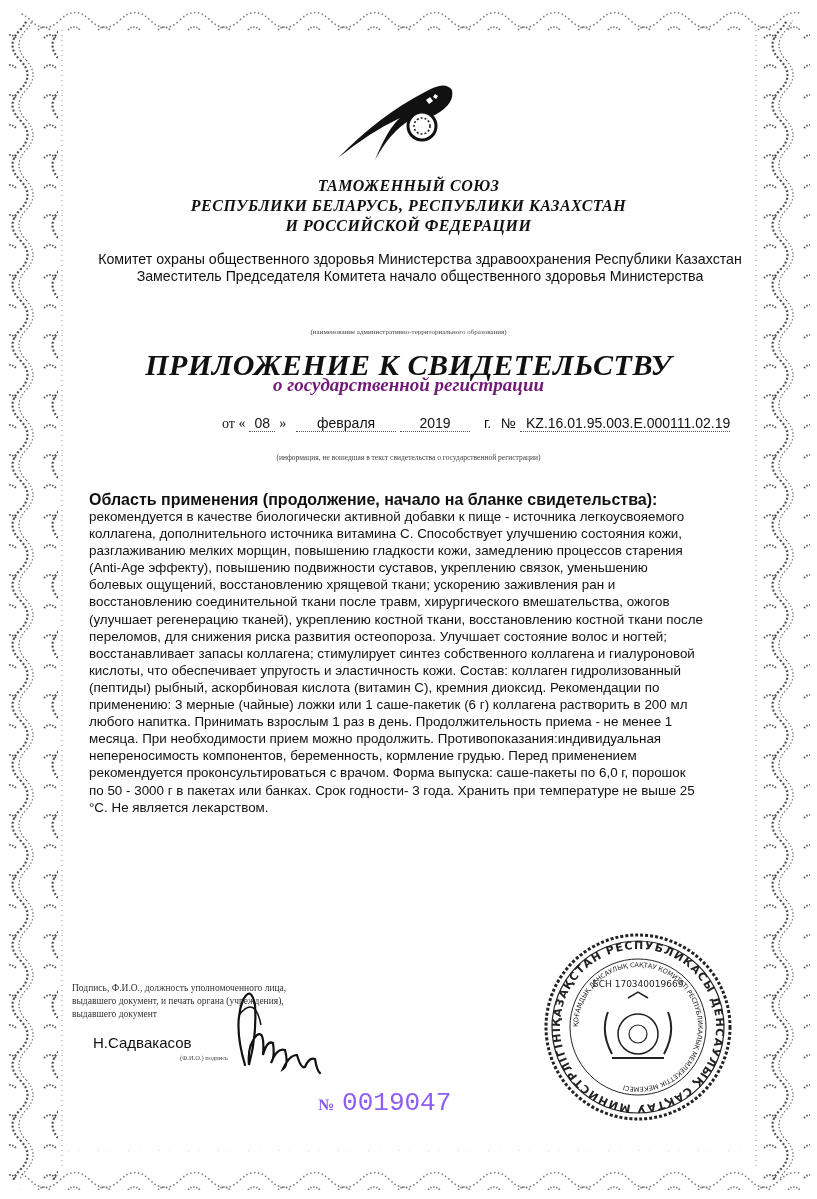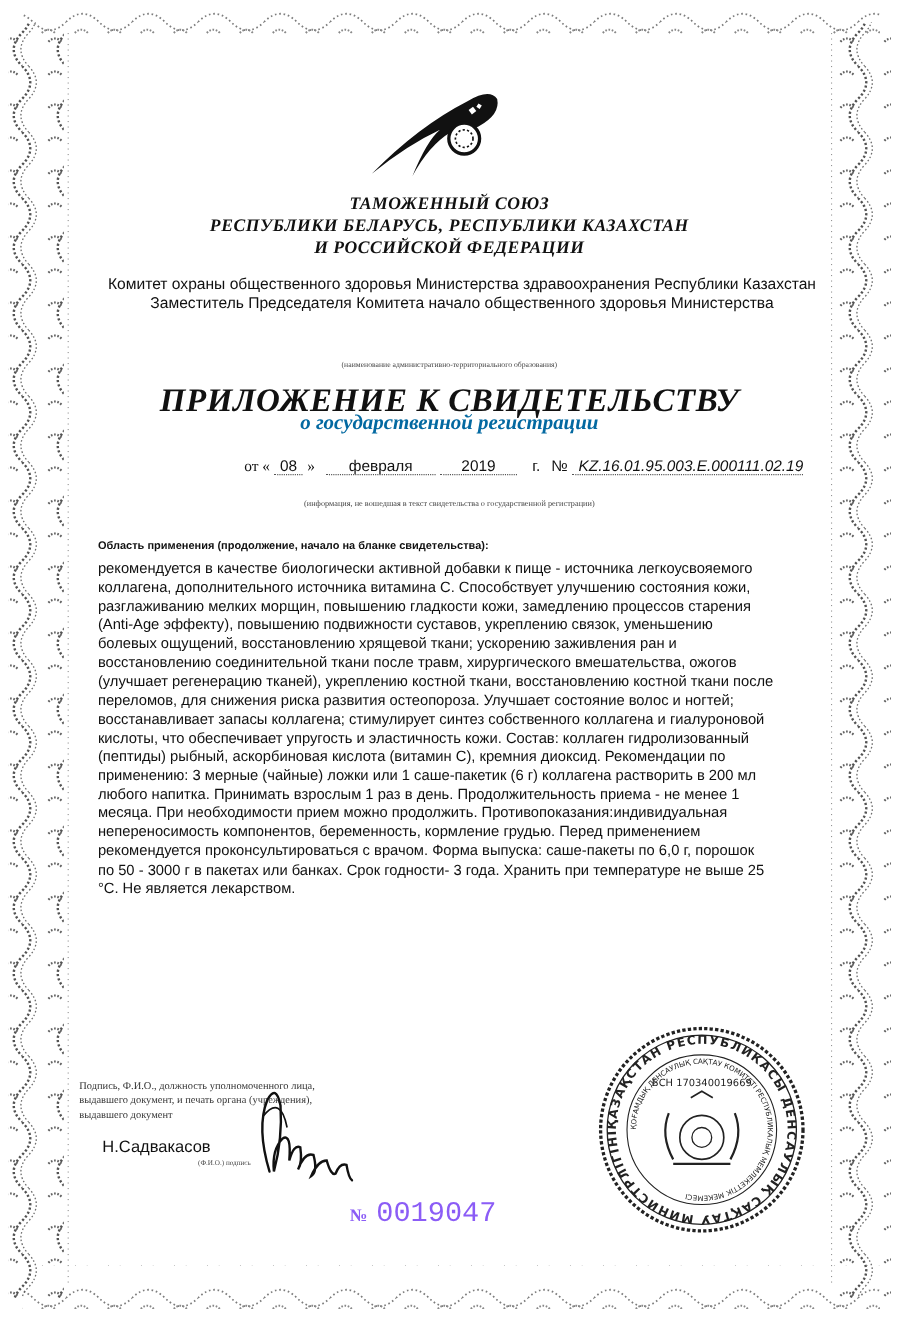--- a/index.html
+++ b/index.html
@@ -4,25 +4,25 @@
 <style>
   html, body { margin:0; padding:0; background:#fff; }
   body { width:817px; height:1199px; position:relative; overflow:hidden; font-family:"Liberation Sans", sans-serif; color:#111; }
   .border-svg { position:absolute; left:0; top:0; width:817px; height:1199px; }
   .page { position:absolute; left:0; top:0; width:817px; height:858px; }
   .emblem { position:absolute; left:330px; top:70px; width:140px; height:95px; }
   .union { position:absolute; left:0; width:817px; text-align:center; font-family:"Liberation Serif", serif; font-style:italic; font-weight:bold; font-size:16px; line-height:20px; letter-spacing:0.5px; color:#111; }
   .committee { position:absolute; left:80px; width:680px; text-align:center; font-size:14.2px; line-height:17px; color:#111; }
   .tiny { position:absolute; left:0; width:817px; text-align:center; font-family:"Liberation Serif", serif; font-size:7px; color:#444; }
   .title { position:absolute; left:0; width:817px; text-align:center; font-family:"Liberation Serif", serif; font-style:italic; font-weight:bold; font-size:30px; letter-spacing:0.5px; color:#111; }
-  .subtitle { position:absolute; left:0; width:817px; text-align:center; font-family:"Liberation Serif", serif; font-style:italic; font-weight:bold; font-size:19px; color:#0369a1; }
+  .subtitle { position:absolute; left:0; width:817px; text-align:center; font-family:"Liberation Serif", serif; font-style:italic; font-weight:bold; font-size:19px; color:#701a75; }
   .regline { position:absolute; left:222px; top:415px; font-size:14px; white-space:nowrap; color:#111; }
   .regline .serif { font-family:"Liberation Serif", serif; }
   .regline .fill { display:inline-block; border-bottom:1px dotted #555; text-align:center; }
-  .section-head { position:absolute; left:89px; top:491px; font-weight:bold; font-size:10px; color:#111; }
+  .section-head { position:absolute; left:89px; top:491px; font-weight:bold; font-size:16px; color:#111; }
   .body-text { position:absolute; left:89px; top:508px; width:660px; font-size:13.4px; line-height:17.1px; color:#111; }
   .body-text div { white-space:nowrap; }
   .sig-caption { position:absolute; left:72px; top:982px; font-family:"Liberation Serif", serif; font-size:9.5px; line-height:13px; color:#333; }
   .signer { position:absolute; left:93px; top:1034px; font-size:15px; color:#111; }
   .fio { position:absolute; left:180px; top:1054px; font-family:"Liberation Serif", serif; font-size:6.5px; color:#444; }
   .signature { position:absolute; left:225px; top:985px; width:110px; height:90px; }
   .stamp { position:absolute; left:528px; top:932px; width:220px; height:190px; }
   .serial { position:absolute; left:318px; top:1088px; font-family:"Liberation Mono", monospace; font-size:26px; color:#8b5cf6; }
   .serial .no { font-family:"Liberation Serif", serif; font-size:16px; font-weight:bold; margin-right:8px; }
 </style>
@@ -74,21 +74,21 @@
   <div class="subtitle" style="top:374px;">о государственной регистрации</div>
 
   <div class="regline">
     <span class="serif">от «</span>
     <span class="fill" style="width:26px;">08</span>
     <span class="serif">»</span>
     <span class="fill" style="width:100px; margin-left:6px;">февраля</span>
     <span class="fill" style="width:70px;">2019</span>
     <span style="margin-left:10px;">г.</span>
     <span style="margin-left:6px;">№</span>
-    <span class="fill" style="padding-left:6px;font-style:italic;">KZ.16.01.95.003.E.000111.02.19</span>
+    <span class="fill" style="padding-left:6px;">KZ.16.01.95.003.E.000111.02.19</span>
   </div>
 
   <div class="tiny" style="top:453px; font-size:7.5px;">(информация, не вошедшая в текст свидетельства о государственной регистрации)</div>
 
   <div class="section-head">Область применения (продолжение, начало на бланке свидетельства):</div>
   <div class="body-text">
     <div>рекомендуется в качестве биологически активной добавки к пище - источника легкоусвояемого</div>
     <div>коллагена, дополнительного источника витамина С. Способствует улучшению состояния кожи,</div>
     <div>разглаживанию мелких морщин, повышению гладкости кожи, замедлению процессов старения</div>
     <div>(Anti-Age эффекту), повышению подвижности суставов, укреплению связок, уменьшению</div>

